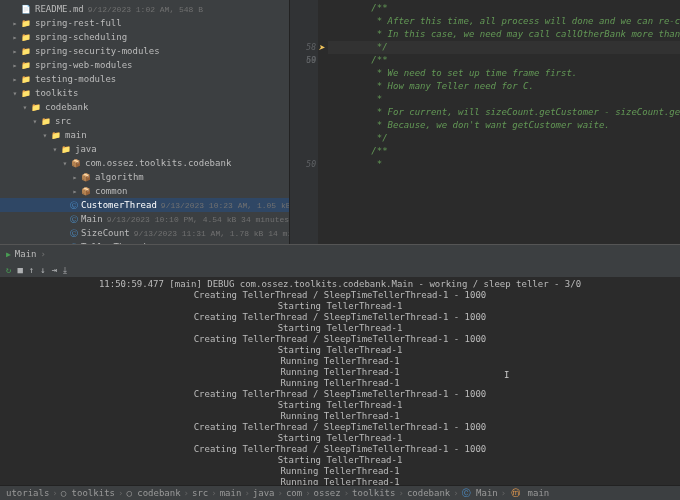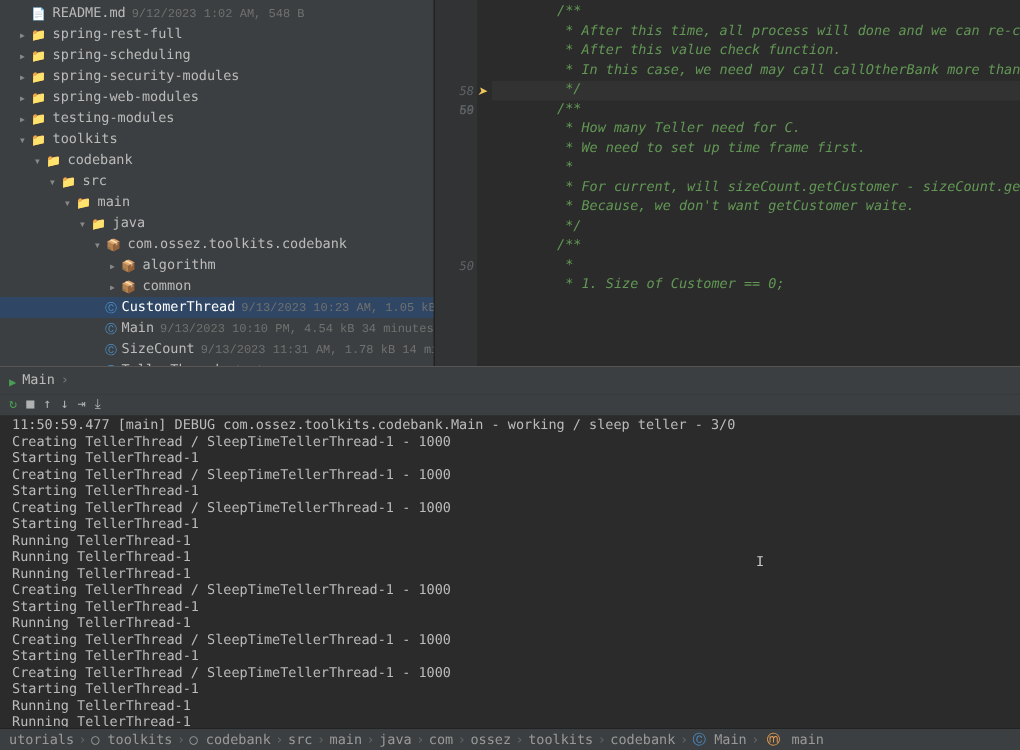--- a/index.html
+++ b/index.html
@@ -86,20 +86,21 @@
 .tb-btn { color: #afb1b3; font-size: 9px; }
 .tb-btn.green { color: #499c54; }
 .console {
   flex: 1;
   background: #2b2b2b;
   padding: 2px 8px;
   overflow: hidden;
   font-size: 9px;
   line-height: 11px;
   color: #bbb;
+  text-align: center;
 }
 .cursor { color: #ccc; }
 .breadcrumb {
   height: 15px;
   background: #3c3f41;
   display: flex;
   align-items: center;
   padding: 0 6px;
   font-size: 9px;
   color: #999;
@@ -211,36 +212,34 @@
             <span>TellerThread</span>
             <span class="meta">8/13/2023 11:21 AM, 988 B 14 minutes ago</span>
           </div>
         </div>
     </div>
     <div class="editor">
       <div class="gutter-bp"></div>
       <div class="code-lines" id="code">
           <div class="ln cb"><span>        /**</span></div>
           <div class="ln comment"><span>         * After this time, all process will done and we can re-check again.</span></div>
-          <div class="ln comment"><span>         * After this value check function.</span></div>
           <div class="ln comment"><span>         * In this case, we need may call callOtherBank more than once. to reach the value banker manager wante</span></div>
           <div class="ln cb hl"><span class="lineno">58</span><span class="bp-hit">➤</span><span>         */</span></div>
           <div class="ln "><span class="lineno">59</span><span></span></div>
           <div class="ln cb"><span class="lineno">60</span><span>        /**</span></div>
+          <div class="ln comment"><span>         * We need to set up time frame first.</span></div>
           <div class="ln comment"><span>         * How many Teller need for C.</span></div>
-          <div class="ln comment"><span>         * We need to set up time frame first.</span></div>
           <div class="ln comment"><span>         *</span></div>
           <div class="ln comment"><span>         * For current, will sizeCount.getCustomer - sizeCount.getQueueSize.</span></div>
           <div class="ln comment"><span>         * Because, we don't want getCustomer waite.</span></div>
           <div class="ln cb"><span>         */</span></div>
           <div class="ln "><span></span></div>
           <div class="ln cb"><span>        /**</span></div>
           <div class="ln comment"><span class="lineno">50</span></div>
           <div class="ln comment"><span>         *</span></div>
-          <div class="ln comment"><span>         * 1. Size of Customer == 0;</span></div>
           <div class="ln "><span></span></div>
         </div>
     </div>
   </div>
 
   <div class="bottom">
     <div class="run-tab">
       <span class="ic">▶</span>
       <span>Main</span>
       <span style="margin-left:4px;color:#777">›</span>

